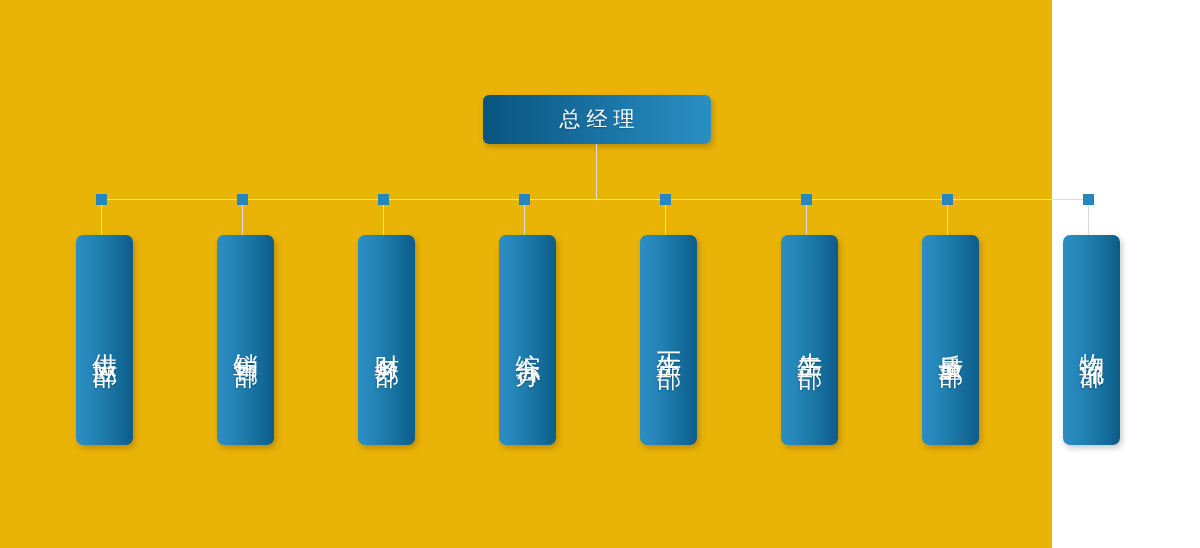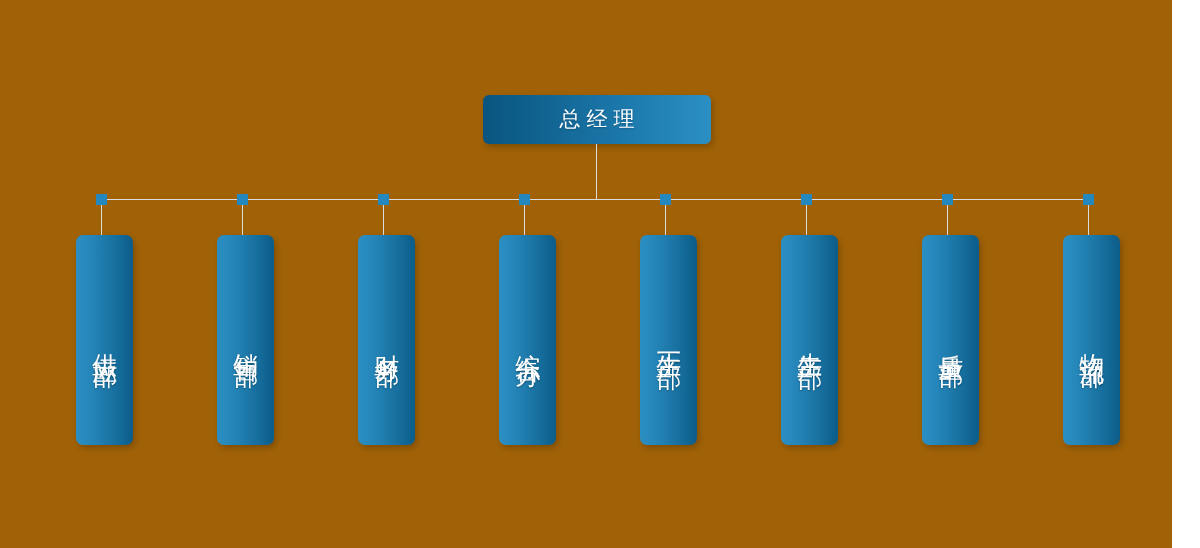--- a/index.html
+++ b/index.html
@@ -9,23 +9,23 @@
   body {
     width: 1200px;
     height: 548px;
     background: #ffffff;
     font-family: "DejaVu Sans", "Liberation Sans", sans-serif;
     overflow: hidden;
   }
 
   #org-chart {
     position: relative;
-    width: 1172px;
+    width: 1052px;
     height: 548px;
-    background: #a16207;
+    background: #eab308;
   }
 
   
   .root-node {
     position: absolute;
     left: 483px;
     top: 95px;
     width: 228px;
     height: 49px;
     border-radius: 6px;

